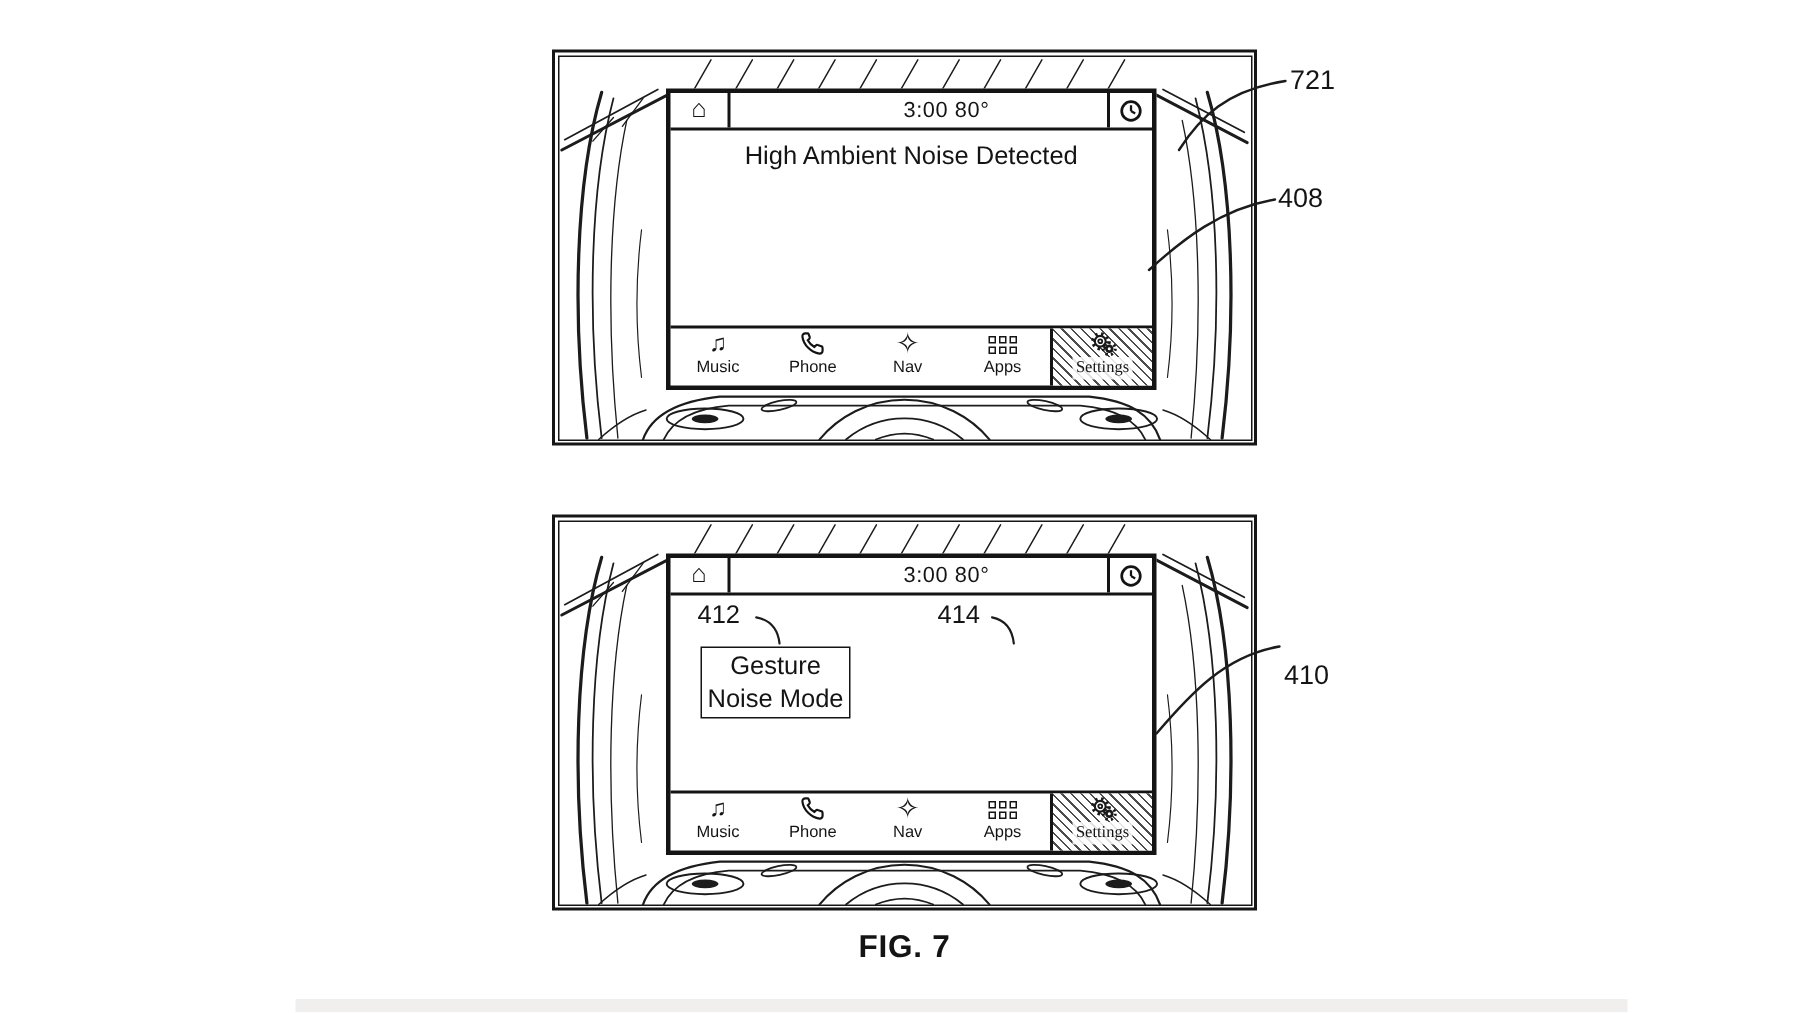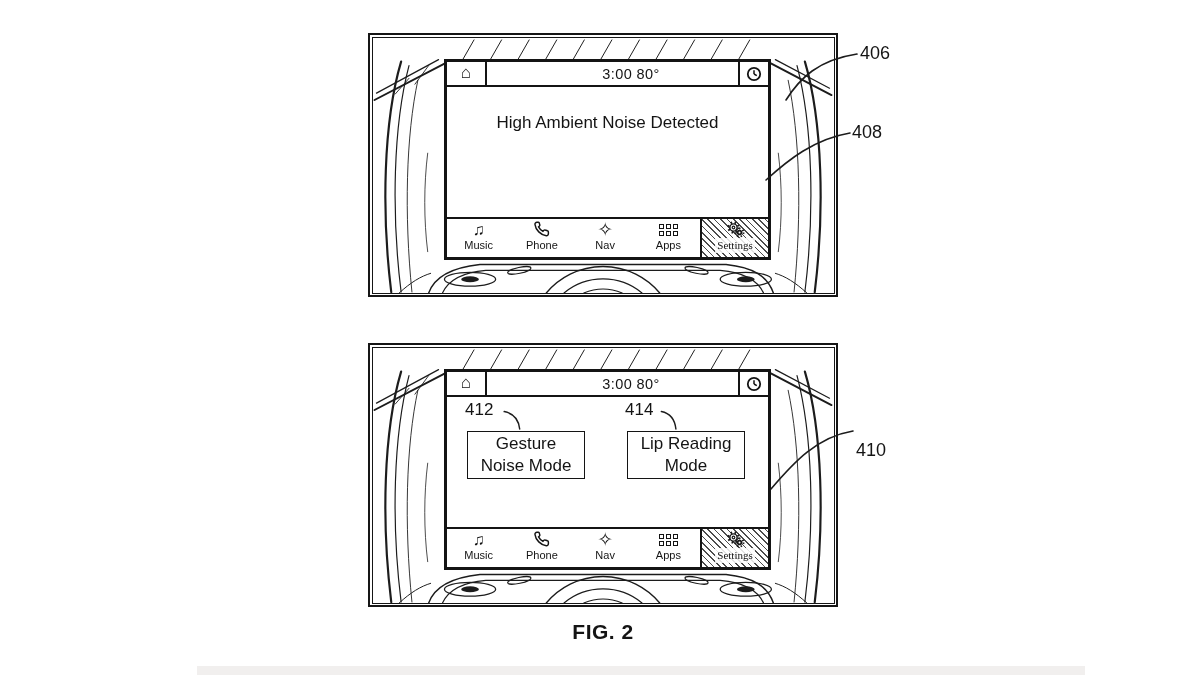--- a/index.html
+++ b/index.html
@@ -11,32 +11,32 @@
   .panel-inner{position:absolute;inset:1.5px;border:1.5px solid #161616;pointer-events:none;}
   .panel-art{position:absolute;inset:0;width:100%;height:100%;z-index:1;}
   .screen{position:absolute;left:74px;top:24px;width:327px;height:201px;border:3px solid #141414;
           background:#fff;box-sizing:border-box;display:flex;flex-direction:column;z-index:2;}
   .statusbar{flex:0 0 23px;display:flex;align-items:stretch;border-bottom:2px solid #141414;}
   .sb-home{width:38px;border-right:2px solid #141414;display:flex;align-items:center;justify-content:center;}
   .home-glyph{font-size:17px;line-height:17px;transform:translateY(-1px);}
   .sb-center{flex:1;display:flex;align-items:center;justify-content:center;font-size:14.5px;letter-spacing:.4px;margin-left:37px;}
   .sb-clock{width:28px;border-left:2px solid #141414;display:flex;align-items:center;justify-content:center;}
   .content{flex:1;position:relative;}
-  .message{margin-top:22px;text-align:center;font-size:17px;line-height:28px;}
+  .message{margin-top:3px;text-align:center;font-size:17px;line-height:28px;}
   .toolbar{flex:0 0 38px;border-top:2px solid #141414;display:flex;align-items:stretch;}
   .tb-item{flex:1;display:flex;flex-direction:column;align-items:center;justify-content:flex-start;padding-top:2px;}
   .tb-icon{height:17px;display:flex;align-items:center;justify-content:center;font-size:16px;line-height:17px;}
   .nav-glyph{font-size:19px;line-height:17px;}
   .tb-label{font-size:11px;line-height:15px;}
   .tb-settings{flex:0 0 66px;border-left:2px solid #141414;
       background:repeating-linear-gradient(45deg,#ffffff 0 3.4px,#4c4c4c 3.4px 4.5px);}
   .tb-settings .tb-label{background:rgba(255,255,255,.85);padding:0 2px;font-family:Liberation Serif, serif;}
   .apps-grid{display:grid;grid-template-columns:repeat(3,5px);grid-auto-rows:5px;gap:2px;}
   .apps-grid i{display:block;border:1.2px solid #141414;background:#fff;box-sizing:border-box;}
-  .mode-btn{position:absolute;width:118px;height:48px;border:1.6px solid #141414;background:#fff;
+  .mode-btn{position:absolute;width:100px;height:48px;border:1.6px solid #141414;background:#fff;
       display:flex;flex-direction:column;align-items:center;justify-content:center;
       font-size:17px;line-height:22px;text-align:center;box-sizing:border-box;}
   .btn-gesture{left:20px;top:34px;}
   .btn-lip{left:180px;top:34px;}
   .ref{position:absolute;font-size:18px;line-height:20px;z-index:3;}
   .ref-in{position:absolute;font-size:17px;line-height:18px;z-index:3;}
   .caption{position:absolute;left:368px;top:620px;width:470px;text-align:center;
       font-size:21px;font-weight:bold;letter-spacing:.5px;}
   .leaders{position:absolute;inset:0;width:1200px;height:675px;pointer-events:none;z-index:4;}
   .content-leaders{position:absolute;inset:0;width:100%;height:100%;pointer-events:none;}
@@ -183,24 +183,20 @@
         <svg class="content-leaders" viewBox="0 0 321 134">
           <path d="M54,15 C64,17 69,24 70,33" stroke="#1c1c1c" stroke-width="1.5" fill="none" stroke-linecap="round"></path>
           <path d="M216,15 C226,17 230,24 231,33" stroke="#1c1c1c" stroke-width="1.5" fill="none" stroke-linecap="round"></path>
         </svg>
         <div class="ref-in" style="left:18px;top:4px">412</div>
         <div class="ref-in" style="left:178px;top:4px">414</div>
         <div class="mode-btn btn-gesture">
           <div>Gesture</div>
           <div>Noise Mode</div>
         </div>
-        <div class="mode-btn btn-lip">
-          <div>Lip Reading</div>
-          <div>Mode</div>
-        </div>
       </div>
       <div class="toolbar">
         <div class="tb-item">
           <span class="tb-icon">♫</span>
           <span class="tb-label">Music</span>
         </div>
         <div class="tb-item">
           <span class="tb-icon">
               <svg width="17" height="17" viewBox="2 2 20 20">
                 <use href="#phone-ic"></use>
@@ -230,26 +226,26 @@
               <svg width="19" height="17" viewBox="0 0 19 16">
                 <use href="#gears-ic"></use>
               </svg>
             </span>
           <span class="tb-label">Settings</span>
         </div>
       </div>
     </div>
   </div>
 
-  <div class="ref" style="left:860px;top:43px">406</div>
+  <div class="ref" style="left:860px;top:43px">721</div>
   <div class="ref" style="left:852px;top:122px">408</div>
   <div class="ref" style="left:856px;top:440px">410</div>
 
   <svg class="leaders" viewBox="0 0 1200 675">
     <path d="M857,54 C818,60 800,78 786,100" stroke="#1c1c1c" stroke-width="1.6" fill="none" stroke-linecap="round"></path>
     <path d="M850,133 C814,139 788,160 766,180" stroke="#1c1c1c" stroke-width="1.6" fill="none" stroke-linecap="round"></path>
     <path d="M853,431 C817,437 794,462 771,489" stroke="#1c1c1c" stroke-width="1.6" fill="none" stroke-linecap="round"></path>
   </svg>
 
-  <div class="caption">FIG. 2</div>
+  <div class="caption">FIG. 7</div>
 
   <div class="bottom-strip"></div>
 </div>
 
 </body></html>

